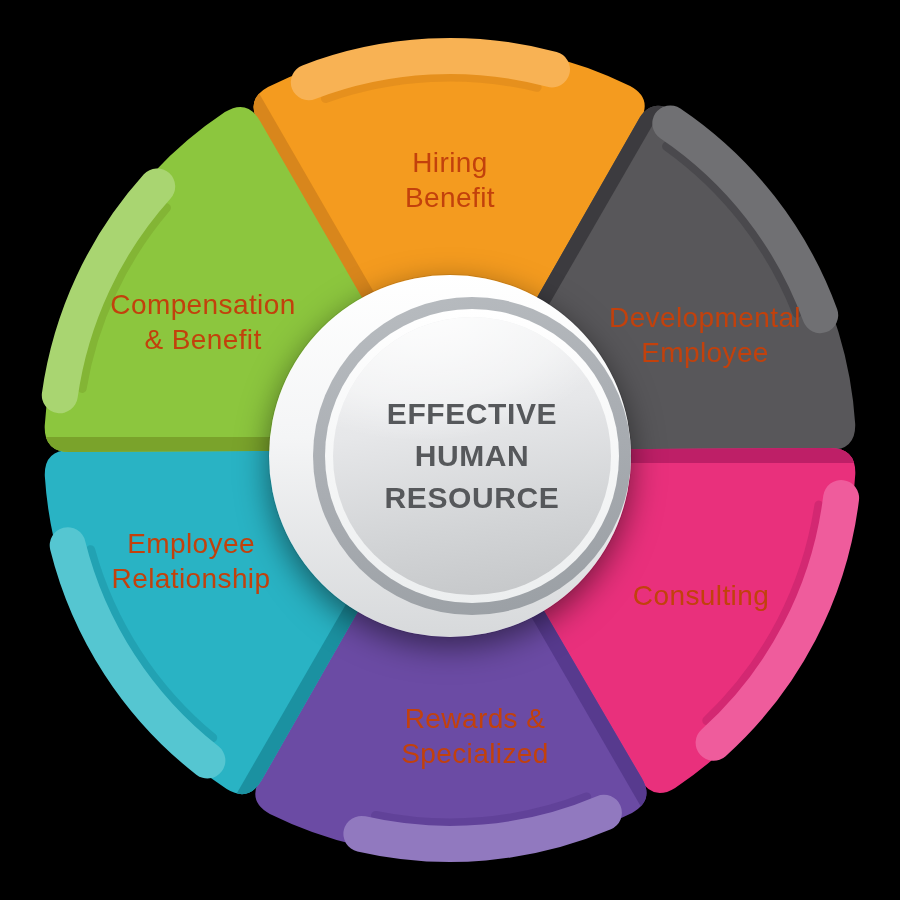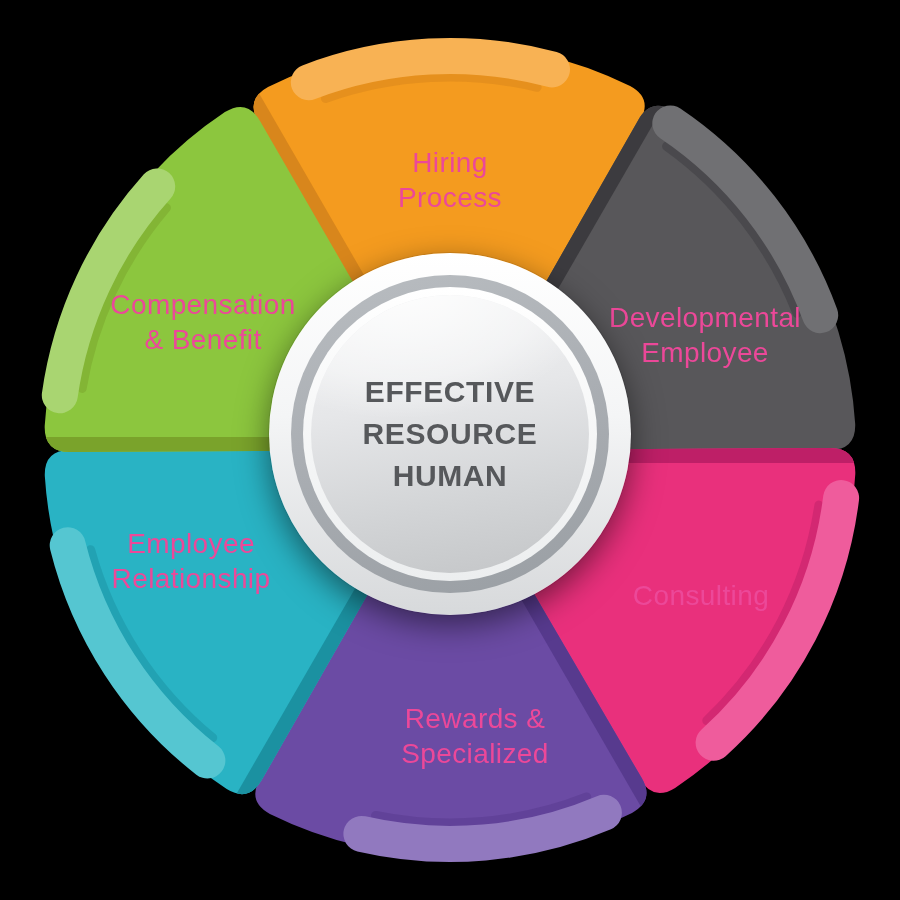--- a/index.html
+++ b/index.html
@@ -1,30 +1,30 @@
 <!DOCTYPE html>
 <html><head>
 <meta charset="utf-8">
 <style>
   html,body{margin:0;padding:0;background:#000;}
   body{width:900px;height:900px;overflow:hidden;font-family:"Liberation Sans",sans-serif;}
   .stage{position:relative;width:900px;height:900px;background:#000;}
   #wheel{position:absolute;left:0;top:0;}
   .seg-label{
     position:absolute;transform:translate(-50%,-50%);
-    text-align:center;color:#ec4899;font-size:28px;line-height:35px;
+    text-align:center;color:#c2410c;font-size:28px;line-height:35px;
     letter-spacing:.4px;white-space:nowrap;z-index:2;
   }
   .seg-label span{display:block;}
   .badge{
-    position:absolute;left:450px;top:434px;transform:translate(-50%,-50%);
+    position:absolute;left:450px;top:456px;transform:translate(-50%,-50%);
     width:362px;height:362px;border-radius:50%;
     background:linear-gradient(180deg,#ffffff 0%,#f4f5f6 45%,#d7d9db 100%);
     box-shadow:0 10px 32px rgba(0,0,0,.5), 0 0 0 1px rgba(0,0,0,.08);
-    display:flex;align-items:center;justify-content:center;z-index:3;
+    display:flex;align-items:center;justify-content:flex-end;z-index:3;
   }
   .ring-gray{
     width:318px;height:318px;border-radius:50%;
     background:linear-gradient(165deg,#b9bdc1 0%,#a9adb2 50%,#999ea3 100%);
     display:flex;align-items:center;justify-content:center;
   }
   .ring-white{
     width:294px;height:294px;border-radius:50%;
     background:linear-gradient(180deg,#ffffff 0%,#eceeef 100%);
     display:flex;align-items:center;justify-content:center;
@@ -101,21 +101,21 @@
         </clipPath>
         <path d="M290.0 450.8 L70.0 452.0 Q44.0 452.1 44.7 426.1 A406 406 0 0 1 224.9 112.1 Q247.0 98.4 260.0 120.9 L370.0 311.4 Q375.0 320.1 366.5 325.4 A150 150 0 0 0 300.3 440.8 Q300.0 450.8 290.0 450.8 Z" fill="#8CC63E"></path>
         <path d="M312.0 450.0 L40.0 450.0" stroke="#7AA32B" stroke-width="26" fill="none" clip-path="url(#clip5)"></path>
         <path d="M82.1 388.4 A373 373 0 0 1 166.4 207.8" stroke="#7AA32B" stroke-width="9" fill="none" stroke-linecap="round" opacity="0.5"></path>
         <path d="M59.8 395.2 A394 394 0 0 1 157.2 186.4" stroke="#A9D571" stroke-width="36" fill="none" stroke-linecap="round"></path>
       </g>
     </svg>
 
   <div class="seg-label" style="left:450px;top:180px">
     <span>Hiring</span>
-    <span>Process</span>
+    <span>Benefit</span>
   </div>
   <div class="seg-label" style="left:705px;top:335px">
     <span>Developmental</span>
     <span>Employee</span>
   </div>
   <div class="seg-label" style="left:701px;top:595px">
     <span>Consulting</span>
   </div>
   <div class="seg-label" style="left:475px;top:736px">
     <span>Rewards &amp;</span>
@@ -130,21 +130,21 @@
     <span>&amp; Benefit</span>
   </div>
 
   <div class="badge">
     <div class="ring-gray">
       <div class="ring-white">
         <div class="face">
           <div class="gloss"></div>
           <div class="center-title">
             <div>EFFECTIVE</div>
+            <div>HUMAN</div>
             <div>RESOURCE</div>
-            <div>HUMAN</div>
           </div>
         </div>
       </div>
     </div>
   </div>
 
 </div>
 
 </body></html>

